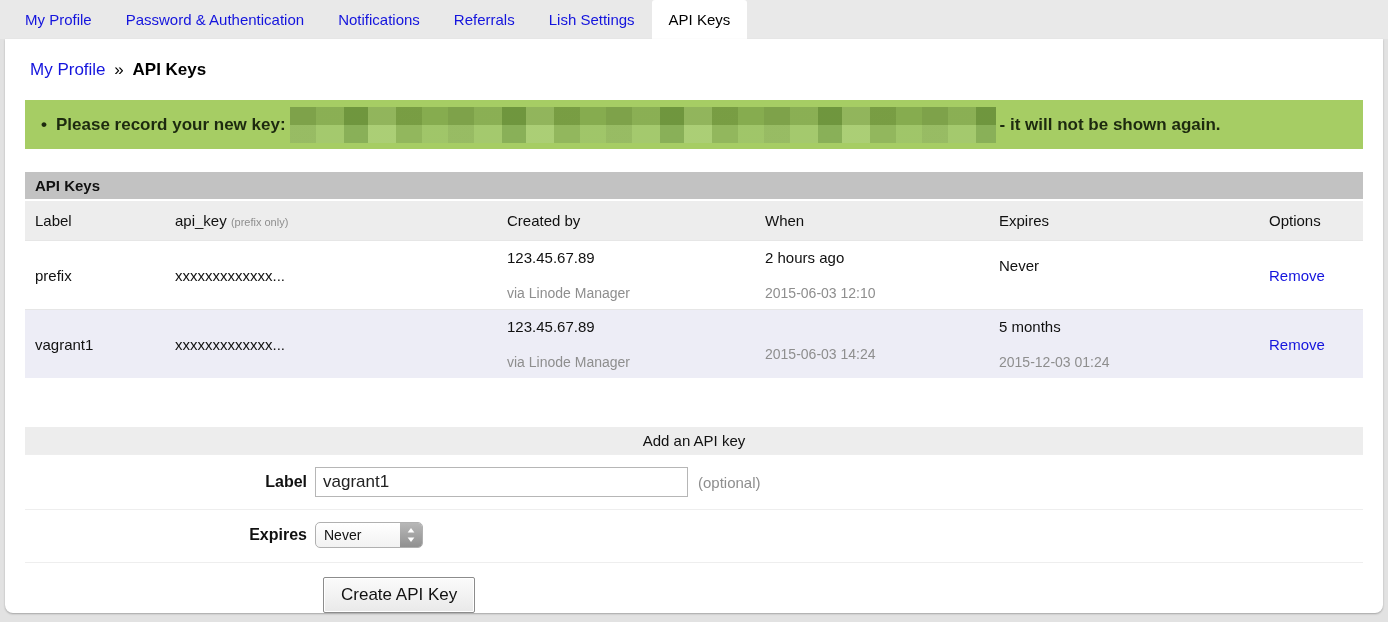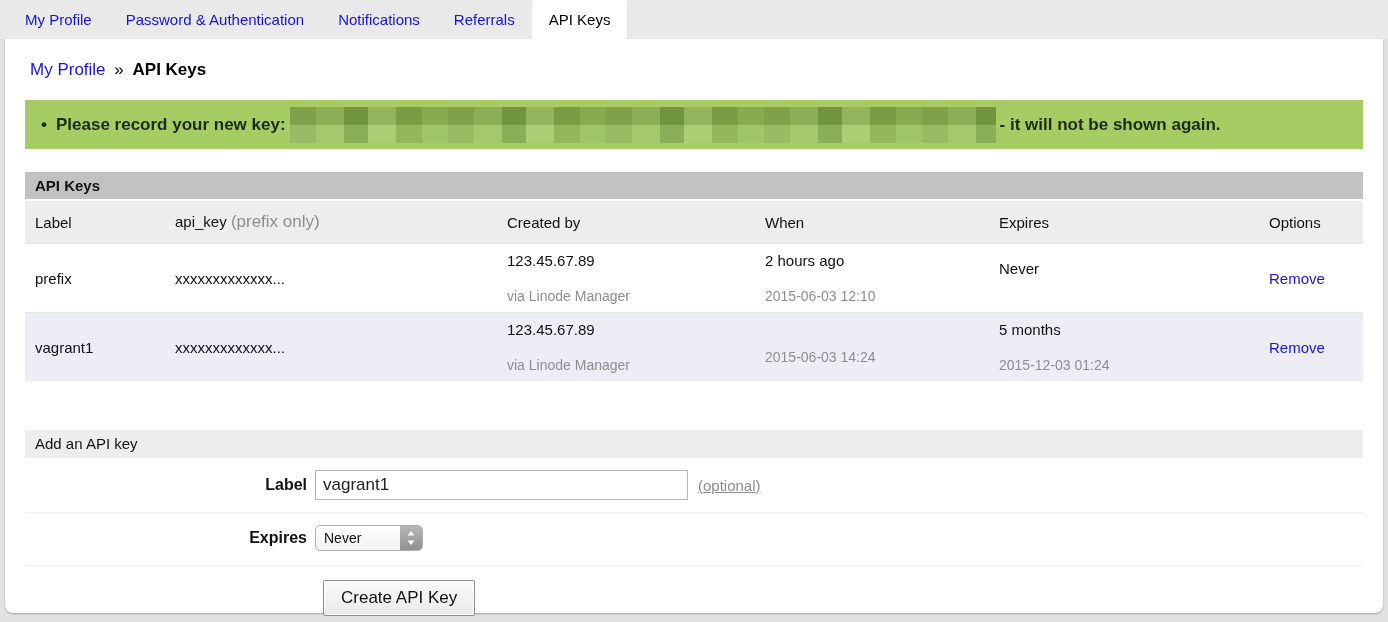--- a/index.html
+++ b/index.html
@@ -59,43 +59,43 @@
     padding:5px 10px; font-size:15px;
   }
   .row {
     display:grid;
     grid-template-columns:140px 332px 258px 234px 270px 1fr;
     align-items:center;
   }
   .row > div { padding:8px 10px; }
   .tbl-head { background:#ededed; margin-top:2px; }
   .tbl-head > div { padding-top:11px; padding-bottom:11px; }
-  .hint-small { color:#8e8e8e; font-size:17px; }
+  .hint-small { color:#8e8e8e; font-size:11px; }
   .tbl-row { background:#fff; border-top:1px solid #e6e6e6; }
   .tbl-row.alt { background:#ededf6; }
   .cell-sub { color:#8e8e8e; font-size:14px; margin-top:19px; }
   a.remove { color:#1414dd; text-decoration:none; cursor:pointer;text-align:center; }
   
   .form { margin-top:49px; font-size:15px; }
-  .form-title { background:#ededed; padding:5px 10px; }
+  .form-title { background:#ededed; padding:5px 10px;text-align:center; }
   .form-row {
     display:flex; align-items:center;
     padding:12px 0; border-top:1px solid #eee;
   }
   .form-row:first-of-type { border-top:none; }
   .form-row label {
     width:290px; text-align:right; font-weight:bold;
     font-size:16px; padding-right:8px; flex:0 0 auto;
   }
   .form-row input[type=text] {
     width:373px; height:30px; font-size:17px;
     font-family:"Liberation Sans", sans-serif;
     border:1px solid #b6b6b6; padding:0 7px; color:#222;
   }
-  .opt { margin-left:10px; color:#8e8e8e; font-size:15px;text-decoration:underline; }
+  .opt { margin-left:10px; color:#8e8e8e; font-size:15px; }
   .select {
     display:inline-flex; align-items:center;
     height:26px; min-width:108px;
     border:1px solid #b0b0b0; border-radius:5px;
     background:linear-gradient(#ffffff,#f2f2f2);
     font-size:14px; cursor:pointer; overflow:hidden;
   }
   .select .sel-text { flex:1; padding:0 8px; }
   .select .stepper {
     width:22px; height:26px; flex:0 0 auto;
@@ -114,20 +114,21 @@
   }
 </style>
 </head>
 <body>
 
 <div class="tabbar">
   <div class="tab">My Profile</div>
   <div class="tab">Password &amp; Authentication</div>
   <div class="tab">Notifications</div>
   <div class="tab">Referrals</div>
+  <div class="tab">Lish Settings</div>
   <div class="tab active">API Keys</div>
 </div>
 
 <div class="panel">
 
   <div class="breadcrumb">
     <a>My Profile</a>
     <span class="sep">»</span>
     <b>API Keys</b>
   </div>

